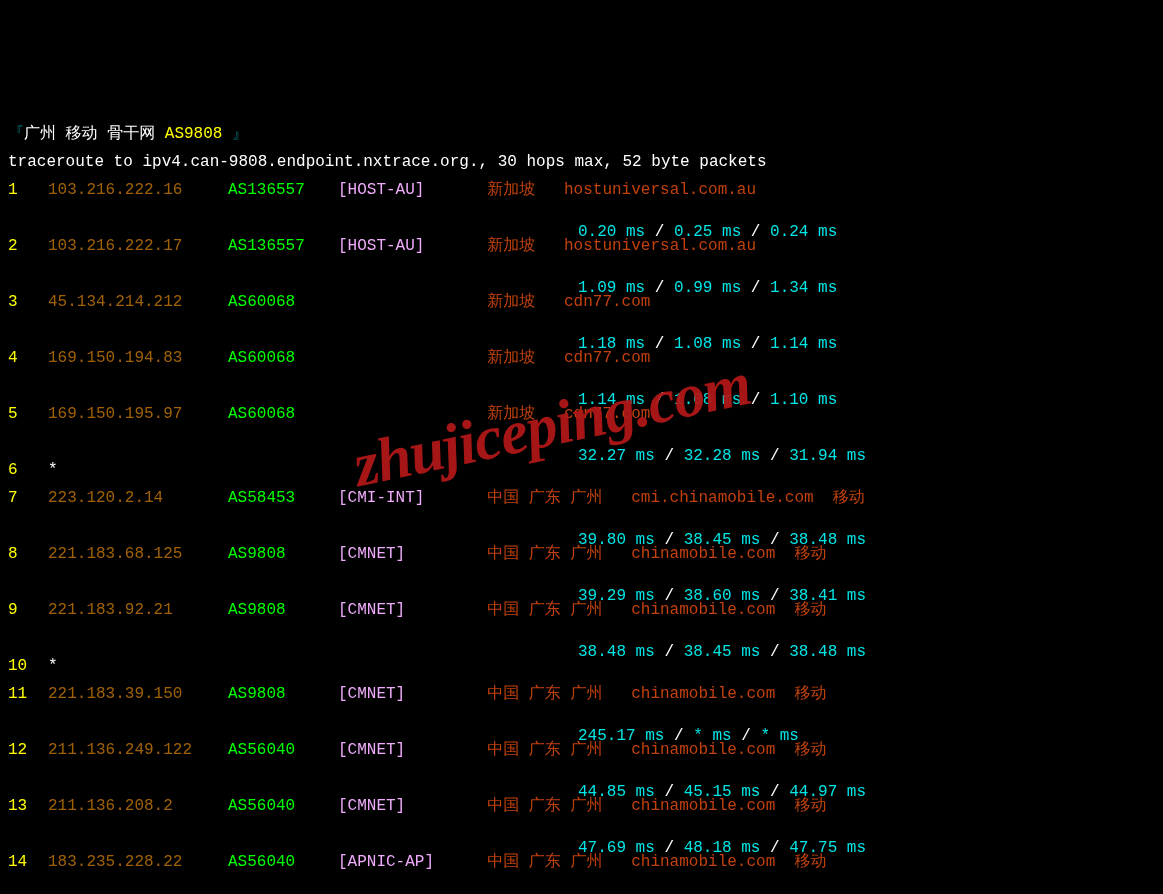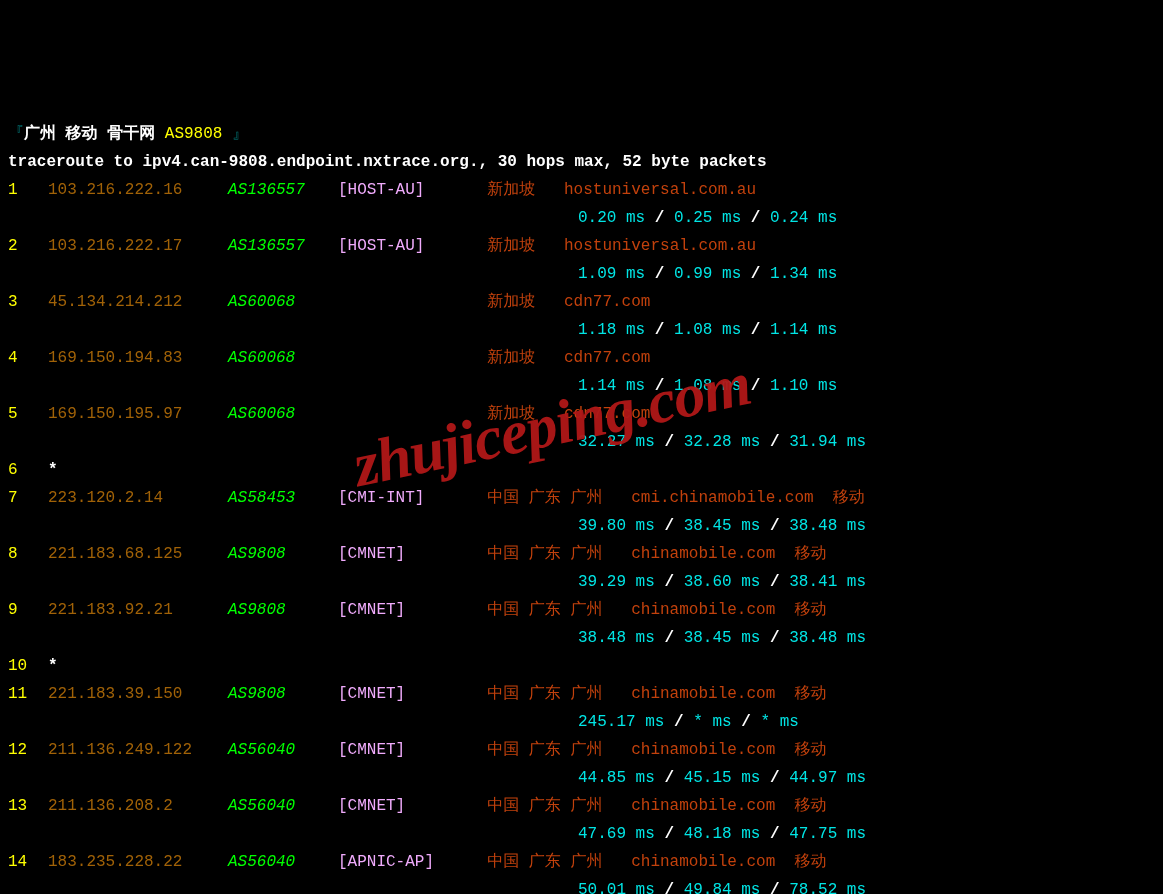--- a/index.html
+++ b/index.html
@@ -10,45 +10,45 @@
       margin: 0;
       padding: 8px;
       line-height: 1.75;
       white-space: pre;
       position: relative;
       width: 1163px;
       height: 894px;
       box-sizing: border-box;
       overflow: hidden;
     }
-    .white { color: #fff; font-weight: bold; }
+    .white { color: #fff; }
     .yellow { color: #ffff00; }
     .cyan { color: #00e5e5; }
     .teal { color: #008080; }
     .watermark {
       position: absolute;
       top: 370px;
       left: 350px;
       font-size: 62px;
       font-weight: bold;
       font-style: italic;
       font-family: 'Times New Roman', serif;
       color: #b01818;
       transform: rotate(-12deg);
       opacity: 0.95;
       pointer-events: none;
       letter-spacing: -1px;
     }
     .line { display: block; height: 28px; }
     .hop { color: #ffff00; display: inline-block; width: 40px; }
     .ip { color: #a16207; display: inline-block; width: 180px; }
-    .asn { color: #00ff00; display: inline-block; width: 110px; font-style: italic; }
+    .asn { color: #00ff00; display: inline-block; width: 110px; }
     .org { color: #f0abfc; display: inline-block; width: 130px; }
     .loc-domain { color: #c2410c; }
-    .timing-block { display: inline-block; padding-left: 570px; }
+    .timing-block { display: inline-block; padding-left: 570px; margin-top: 14px; }
   </style>
 </head>
 <body>
 
 
 
 <div id="terminal"><span class="line"><span class="teal">『</span><span class="white">广州 移动 骨干网 </span><span class="yellow">AS9808 </span><span class="teal">』</span></span><span class="line white">traceroute to ipv4.can-9808.endpoint.nxtrace.org., 30 hops max, 52 byte packets</span><span class="line"><span class="hop">1</span><span class="ip">103.216.222.16</span><span class="asn">AS136557</span><span class="org">[HOST-AU]</span><span class="loc-domain">  新加坡   hostuniversal.com.au</span></span><span class="line"><span class="timing-block"><span class="cyan">0.20 ms</span><span class="white"> / </span><span class="cyan">0.25 ms</span><span class="white"> / </span><span class="cyan">0.24 ms</span></span></span><span class="line"><span class="hop">2</span><span class="ip">103.216.222.17</span><span class="asn">AS136557</span><span class="org">[HOST-AU]</span><span class="loc-domain">  新加坡   hostuniversal.com.au</span></span><span class="line"><span class="timing-block"><span class="cyan">1.09 ms</span><span class="white"> / </span><span class="cyan">0.99 ms</span><span class="white"> / </span><span class="cyan">1.34 ms</span></span></span><span class="line"><span class="hop">3</span><span class="ip">45.134.214.212</span><span class="asn">AS60068</span><span class="org"></span><span class="loc-domain">  新加坡   cdn77.com</span></span><span class="line"><span class="timing-block"><span class="cyan">1.18 ms</span><span class="white"> / </span><span class="cyan">1.08 ms</span><span class="white"> / </span><span class="cyan">1.14 ms</span></span></span><span class="line"><span class="hop">4</span><span class="ip">169.150.194.83</span><span class="asn">AS60068</span><span class="org"></span><span class="loc-domain">  新加坡   cdn77.com</span></span><span class="line"><span class="timing-block"><span class="cyan">1.14 ms</span><span class="white"> / </span><span class="cyan">1.08 ms</span><span class="white"> / </span><span class="cyan">1.10 ms</span></span></span><span class="line"><span class="hop">5</span><span class="ip">169.150.195.97</span><span class="asn">AS60068</span><span class="org"></span><span class="loc-domain">  新加坡   cdn77.com</span></span><span class="line"><span class="timing-block"><span class="cyan">32.27 ms</span><span class="white"> / </span><span class="cyan">32.28 ms</span><span class="white"> / </span><span class="cyan">31.94 ms</span></span></span><span class="line"><span class="hop">6</span><span class="white">*</span></span><span class="line"><span class="hop">7</span><span class="ip">223.120.2.14</span><span class="asn">AS58453</span><span class="org">[CMI-INT]</span><span class="loc-domain">  中国 广东 广州   cmi.chinamobile.com  移动</span></span><span class="line"><span class="timing-block"><span class="cyan">39.80 ms</span><span class="white"> / </span><span class="cyan">38.45 ms</span><span class="white"> / </span><span class="cyan">38.48 ms</span></span></span><span class="line"><span class="hop">8</span><span class="ip">221.183.68.125</span><span class="asn">AS9808</span><span class="org">[CMNET]</span><span class="loc-domain">  中国 广东 广州   chinamobile.com  移动</span></span><span class="line"><span class="timing-block"><span class="cyan">39.29 ms</span><span class="white"> / </span><span class="cyan">38.60 ms</span><span class="white"> / </span><span class="cyan">38.41 ms</span></span></span><span class="line"><span class="hop">9</span><span class="ip">221.183.92.21</span><span class="asn">AS9808</span><span class="org">[CMNET]</span><span class="loc-domain">  中国 广东 广州   chinamobile.com  移动</span></span><span class="line"><span class="timing-block"><span class="cyan">38.48 ms</span><span class="white"> / </span><span class="cyan">38.45 ms</span><span class="white"> / </span><span class="cyan">38.48 ms</span></span></span><span class="line"><span class="hop">10</span><span class="white">*</span></span><span class="line"><span class="hop">11</span><span class="ip">221.183.39.150</span><span class="asn">AS9808</span><span class="org">[CMNET]</span><span class="loc-domain">  中国 广东 广州   chinamobile.com  移动</span></span><span class="line"><span class="timing-block"><span class="cyan">245.17 ms</span><span class="white"> / </span><span class="cyan">* ms</span><span class="white"> / </span><span class="cyan">* ms</span></span></span><span class="line"><span class="hop">12</span><span class="ip">211.136.249.122</span><span class="asn">AS56040</span><span class="org">[CMNET]</span><span class="loc-domain">  中国 广东 广州   chinamobile.com  移动</span></span><span class="line"><span class="timing-block"><span class="cyan">44.85 ms</span><span class="white"> / </span><span class="cyan">45.15 ms</span><span class="white"> / </span><span class="cyan">44.97 ms</span></span></span><span class="line"><span class="hop">13</span><span class="ip">211.136.208.2</span><span class="asn">AS56040</span><span class="org">[CMNET]</span><span class="loc-domain">  中国 广东 广州   chinamobile.com  移动</span></span><span class="line"><span class="timing-block"><span class="cyan">47.69 ms</span><span class="white"> / </span><span class="cyan">48.18 ms</span><span class="white"> / </span><span class="cyan">47.75 ms</span></span></span><span class="line"><span class="hop">14</span><span class="ip">183.235.228.22</span><span class="asn">AS56040</span><span class="org">[APNIC-AP]</span><span class="loc-domain">  中国 广东 广州   chinamobile.com  移动</span></span><span class="line"><span class="timing-block"><span class="cyan">50.01 ms</span><span class="white"> / </span><span class="cyan">49.84 ms</span><span class="white"> / </span><span class="cyan">78.52 ms</span></span></span></div>
 
 <div class="watermark">zhujiceping.com</div>
 

